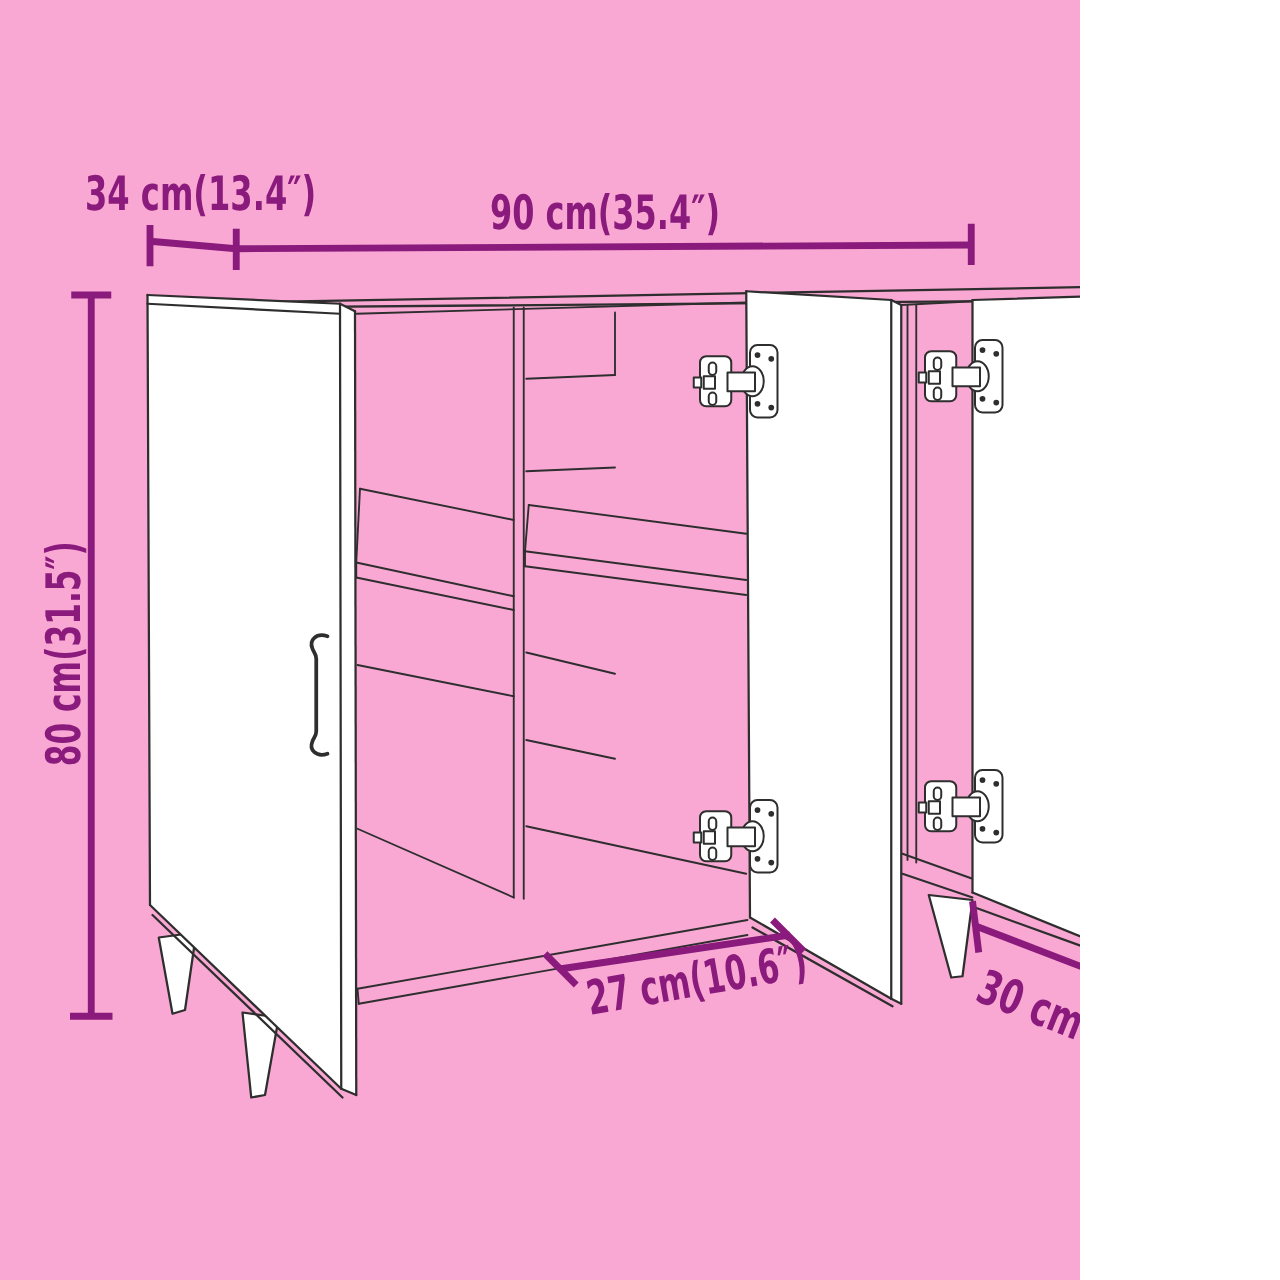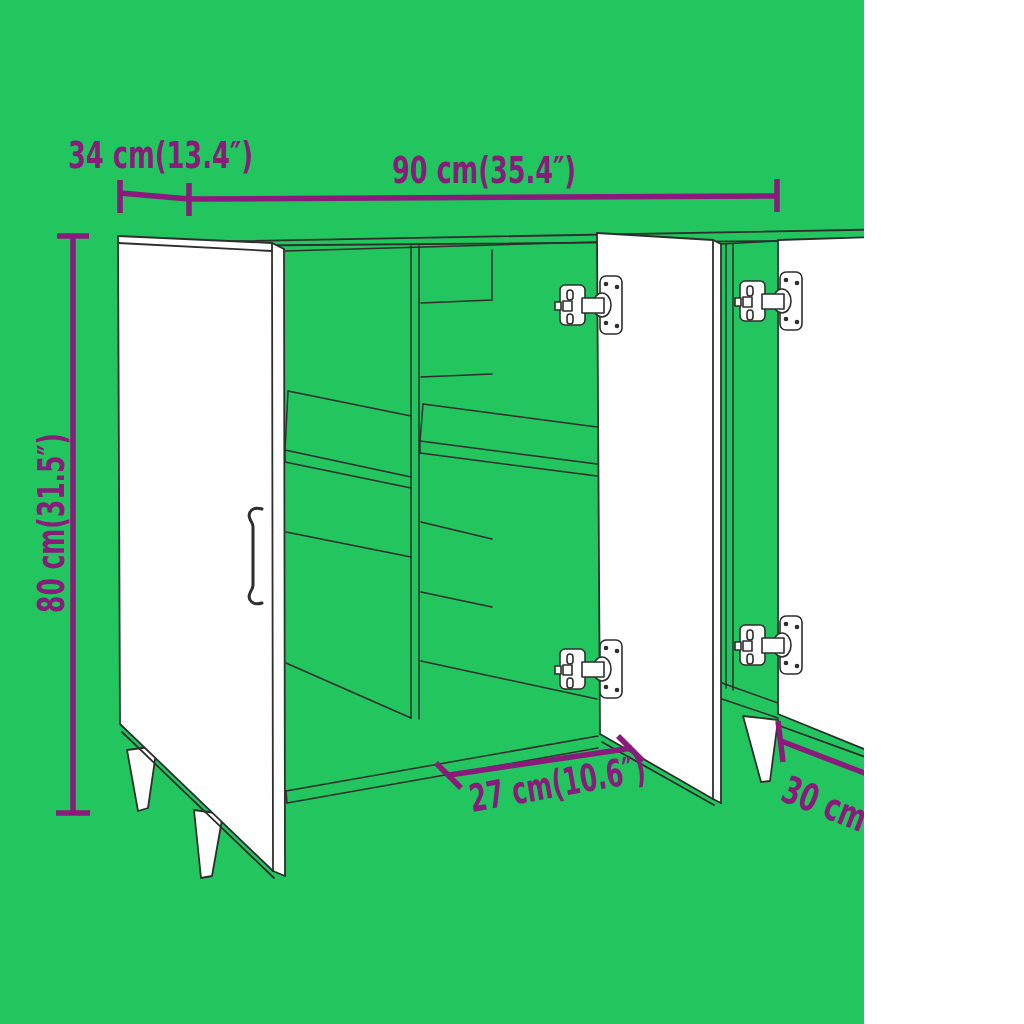--- a/index.html
+++ b/index.html
@@ -1,16 +1,16 @@
 <!DOCTYPE html>
 <html><head>
 <meta charset="utf-8">
 <style>
   html,body{margin:0;padding:0;background:#ffffff;}
-  #stage{position:relative;width:864px;height:1024px;background:#22c55e;overflow:hidden;
+  #stage{position:relative;width:864px;height:1024px;background:#f9a8d4;overflow:hidden;
          font-family:"DejaVu Sans","Liberation Sans",sans-serif;}
   svg{display:block;}
   .cab{stroke:#2e2e2e;stroke-width:1.8;fill:none;stroke-linejoin:round;stroke-linecap:round;}
   .thin{stroke-width:1.5;}
   .fillw{fill:#ffffff;stroke:none;}
   .hinge *{stroke:#2e2e2e;stroke-width:1.6;fill:#ffffff;stroke-linejoin:round;}
   .hinge .dot{fill:#2e2e2e;stroke:none;}
   .dim{stroke:#8a1a7c;stroke-width:5.5;fill:none;stroke-linecap:butt;}
   .dim-label{font:700 38px "DejaVu Sans","Liberation Sans",sans-serif;fill:#8a1a7c;}
 </style>

